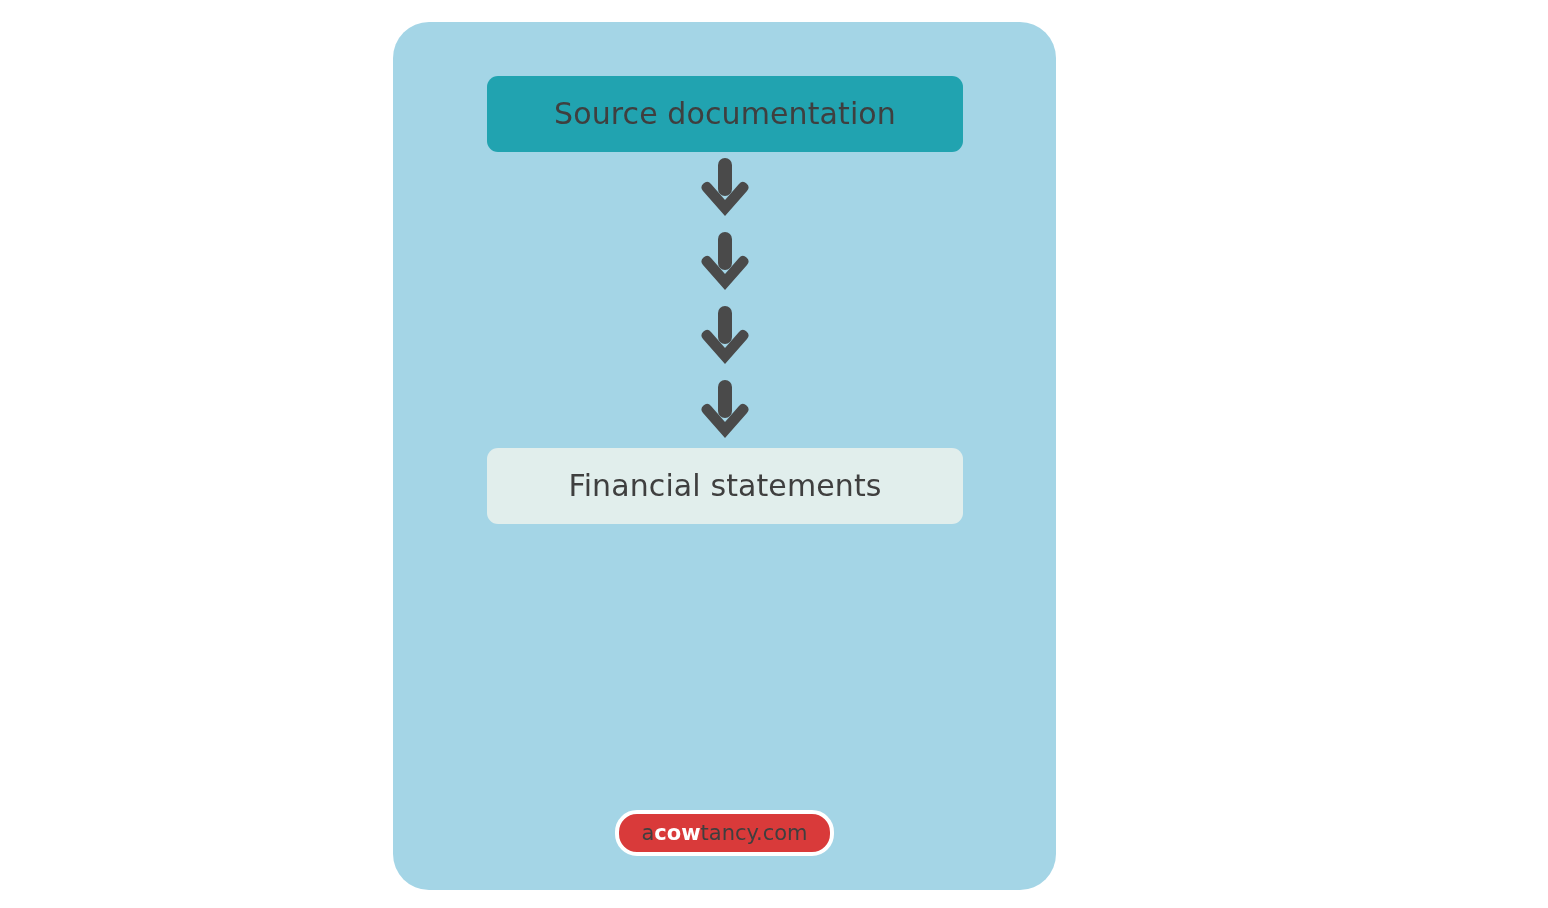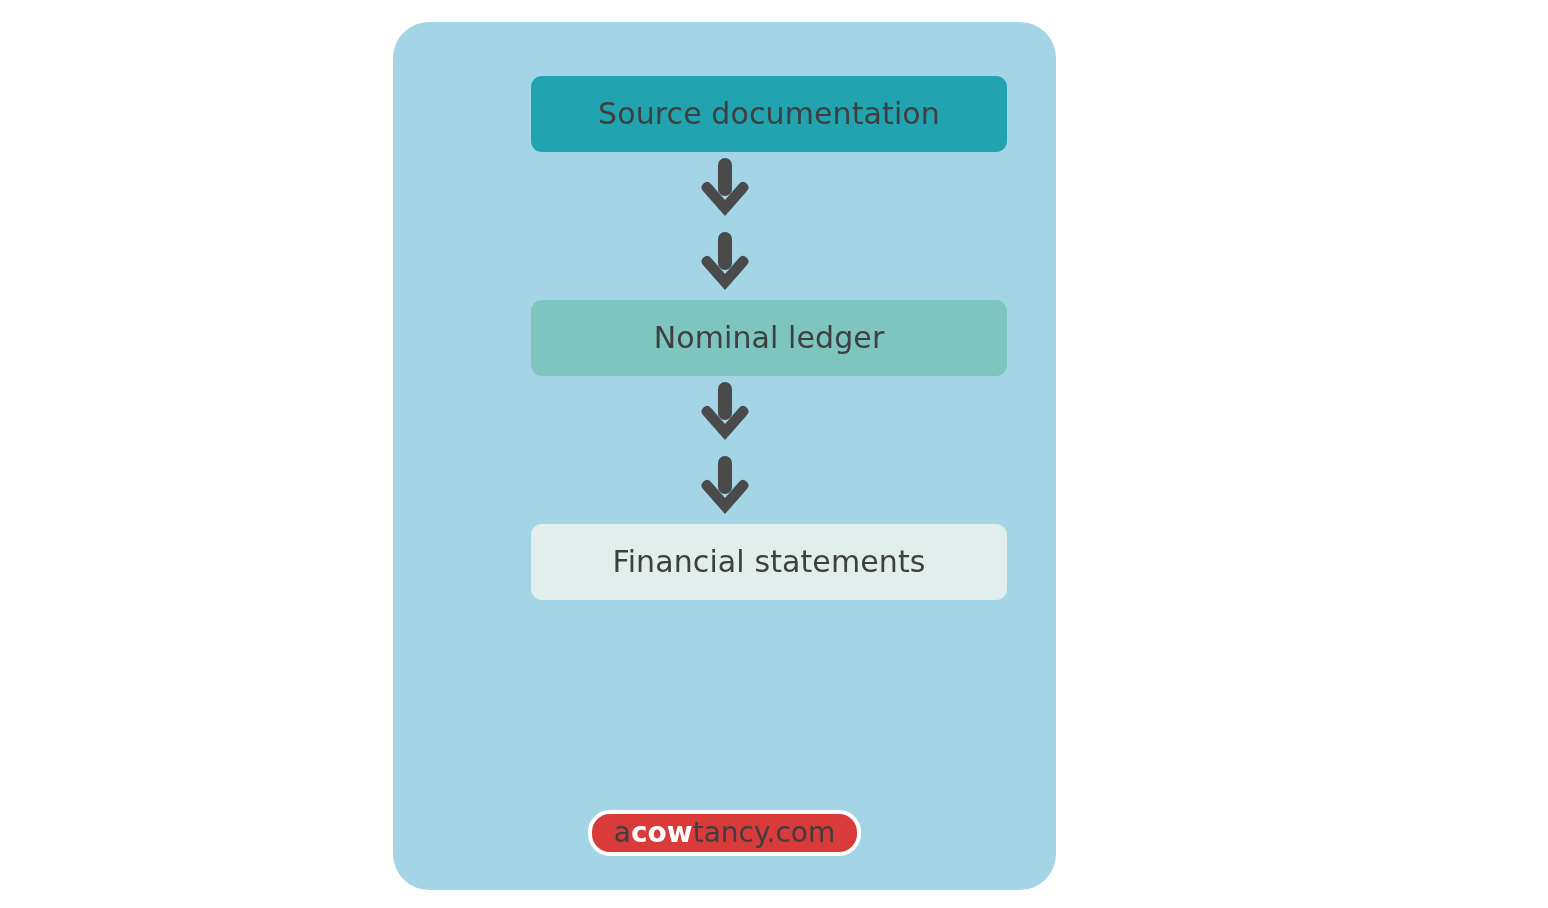--- a/index.html
+++ b/index.html
@@ -47,21 +47,20 @@
   }
 
   .node {
     width: 476px;
     height: 76px;
     border-radius: 11px;
     display: flex;
     align-items: center;
     justify-content: center;
     box-sizing: border-box;
-    margin-left: 44px;
   }
 
   .node-label {
     font-family: "DejaVu Sans", "Liberation Sans", sans-serif;
     font-size: 30px;
     font-weight: 400;
     color: #3f3f3f;
     letter-spacing: 0.1px;
     line-height: 1;
     white-space: nowrap;
@@ -91,21 +90,21 @@
     justify-content: center;
     background: #d93a3a;
     border: 4px solid #ffffff;
     border-radius: 22px;
     height: 46px;
     padding: 0 22px;
     box-sizing: border-box;
   }
   .logo-text {
     font-family: "DejaVu Sans", "Liberation Sans", sans-serif;
-    font-size: 28px;
+    font-size: 21px;
     line-height: 1;
     white-space: nowrap;
     color: #3f3f3f;
   }
   .logo-a      { color: #3f3f3f; font-weight: 400; }
   .logo-cow    { color: #ffffff; font-weight: 700; }
   .logo-tail   { color: #3f3f3f; font-weight: 400; }
 </style>
 </head>
 <body>
@@ -132,23 +131,20 @@
 
       <div class="connector">
         <span>
           <svg width="52" height="62" viewBox="0 0 52 62" aria-hidden="true">
             <rect x="19" y="0" width="14" height="38" rx="7" fill="#4a4a4a"></rect>
             <path d="M26 58 L4 33 Q0.5 29 4.5 25.5 Q8.5 22 12 26 L26 42 L40 26 Q43.5 22 47.5 25.5 Q51.5 29 48 33 Z" fill="#4a4a4a"></path>
           </svg>
         </span>
       </div>
 
-      <div class="node" style="background:#7ec4bf;">
-        <span class="node-label">Nominal ledger</span>
-      </div>
 
       <div class="connector">
         <span>
           <svg width="52" height="62" viewBox="0 0 52 62" aria-hidden="true">
             <rect x="19" y="0" width="14" height="38" rx="7" fill="#4a4a4a"></rect>
             <path d="M26 58 L4 33 Q0.5 29 4.5 25.5 Q8.5 22 12 26 L26 42 L40 26 Q43.5 22 47.5 25.5 Q51.5 29 48 33 Z" fill="#4a4a4a"></path>
           </svg>
         </span>
       </div>
 

